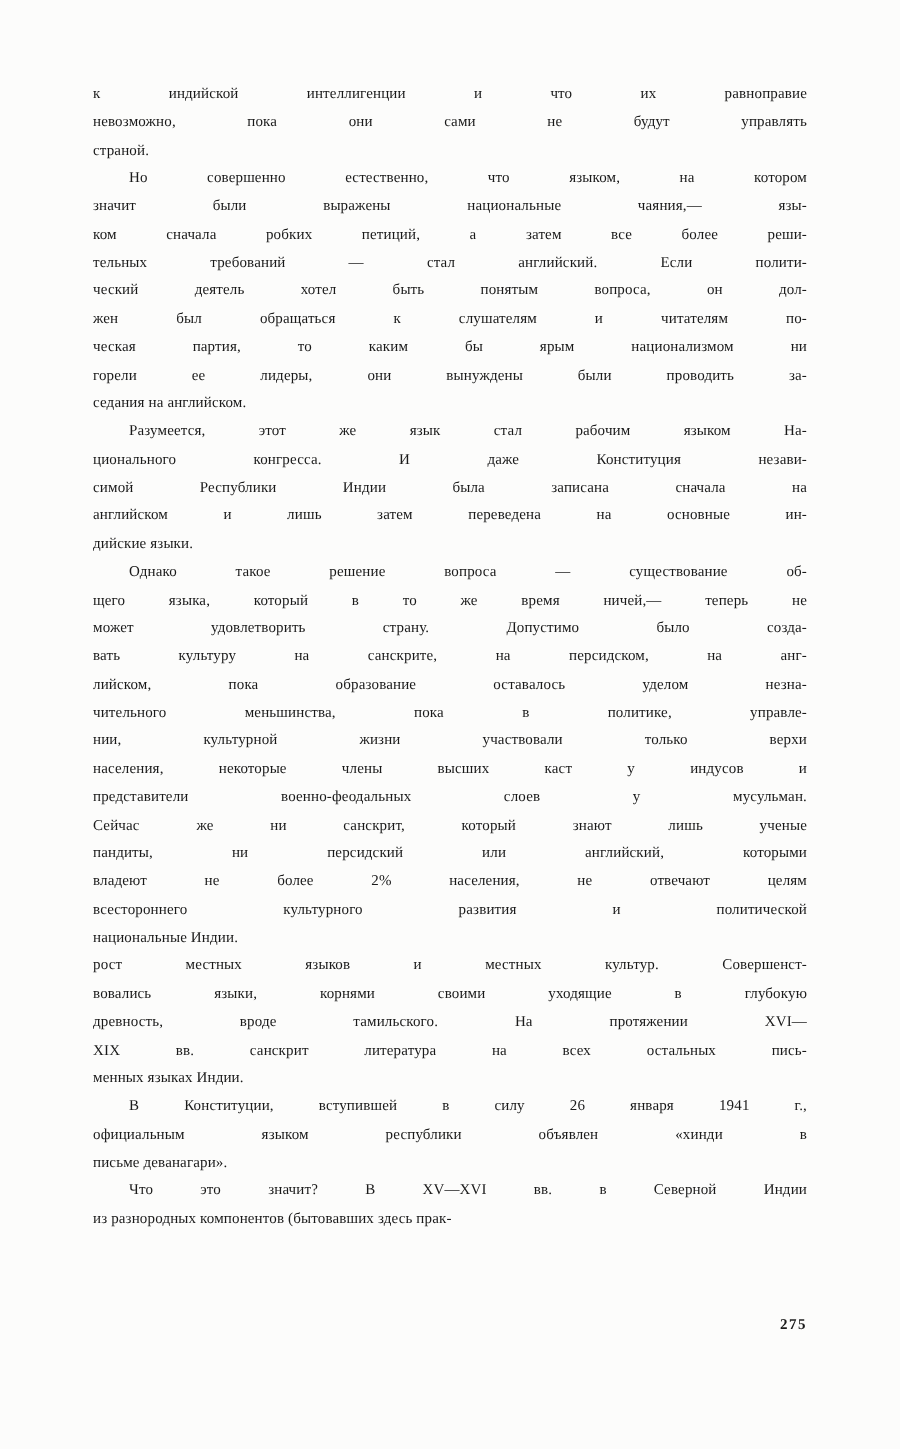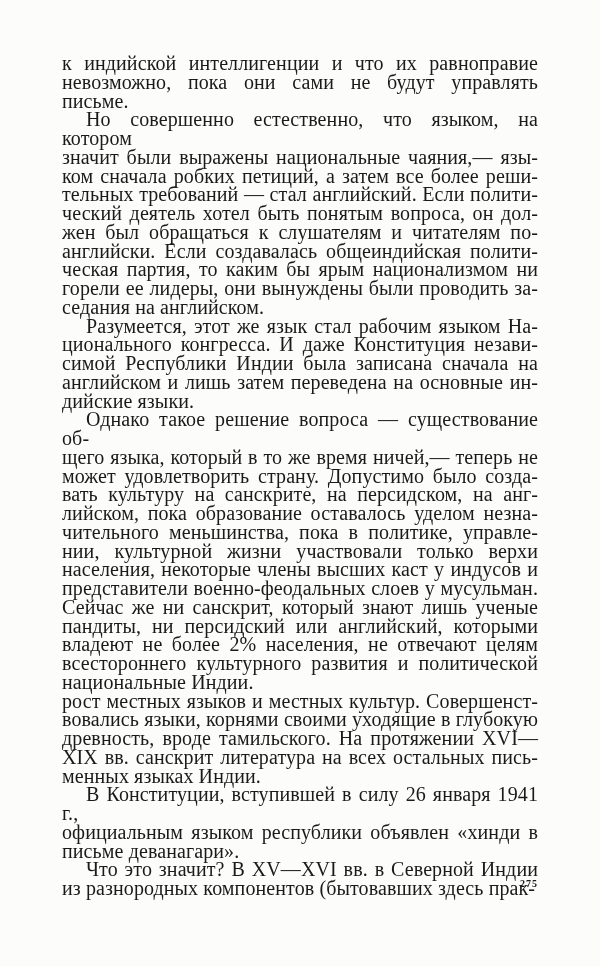--- a/index.html
+++ b/index.html
@@ -16,21 +16,21 @@
   .page {
     position: absolute;
     left: 0; top: 0;
     width: 600px; height: 966px;
   }
   .textblock {
     position: absolute;
     left: 62px;
     top: 54px;
     width: 476px;
-    font-size: 20px;
+    font-size: 10px;
     line-height: 18.75px;
     letter-spacing: 0.1px;
   }
   .paragraph {
     margin: 0;
     padding: 0;
   }
   .line {
     text-align: justify;
     text-align-last: justify;
@@ -53,30 +53,29 @@
   }
 </style>
 </head>
 <body style="background: rgb(252, 252, 251); color: rgb(26, 26, 26);">
 
 <div class="page">
   <div class="textblock" id="textblock">
       <div class="paragraph">
         <div class="line">к индийской интеллигенции и что их равноправие</div>
         <div class="line">невозможно, пока они сами не будут управлять</div>
-        <div class="line last">письме.</div>
+        <div class="line last">страной.</div>
       </div>
       <div class="paragraph">
         <div class="line indent">Но совершенно естественно, что языком, на котором</div>
         <div class="line">значит были выражены национальные чаяния,— язы-</div>
         <div class="line">ком сначала робких петиций, а затем все более реши-</div>
         <div class="line">тельных требований — стал английский. Если полити-</div>
         <div class="line">ческий деятель хотел быть понятым вопроса, он дол-</div>
         <div class="line">жен был обращаться к слушателям и читателям по-</div>
-        <div class="line">английски. Если создавалась общеиндийская полити-</div>
         <div class="line">ческая партия, то каким бы ярым национализмом ни</div>
         <div class="line">горели ее лидеры, они вынуждены были проводить за-</div>
         <div class="line last">седания на английском.</div>
       </div>
       <div class="paragraph">
         <div class="line indent">Разумеется, этот же язык стал рабочим языком На-</div>
         <div class="line">ционального конгресса. И даже Конституция незави-</div>
         <div class="line">симой Республики Индии была записана сначала на</div>
         <div class="line">английском и лишь затем переведена на основные ин-</div>
         <div class="line last">дийские языки.</div>

